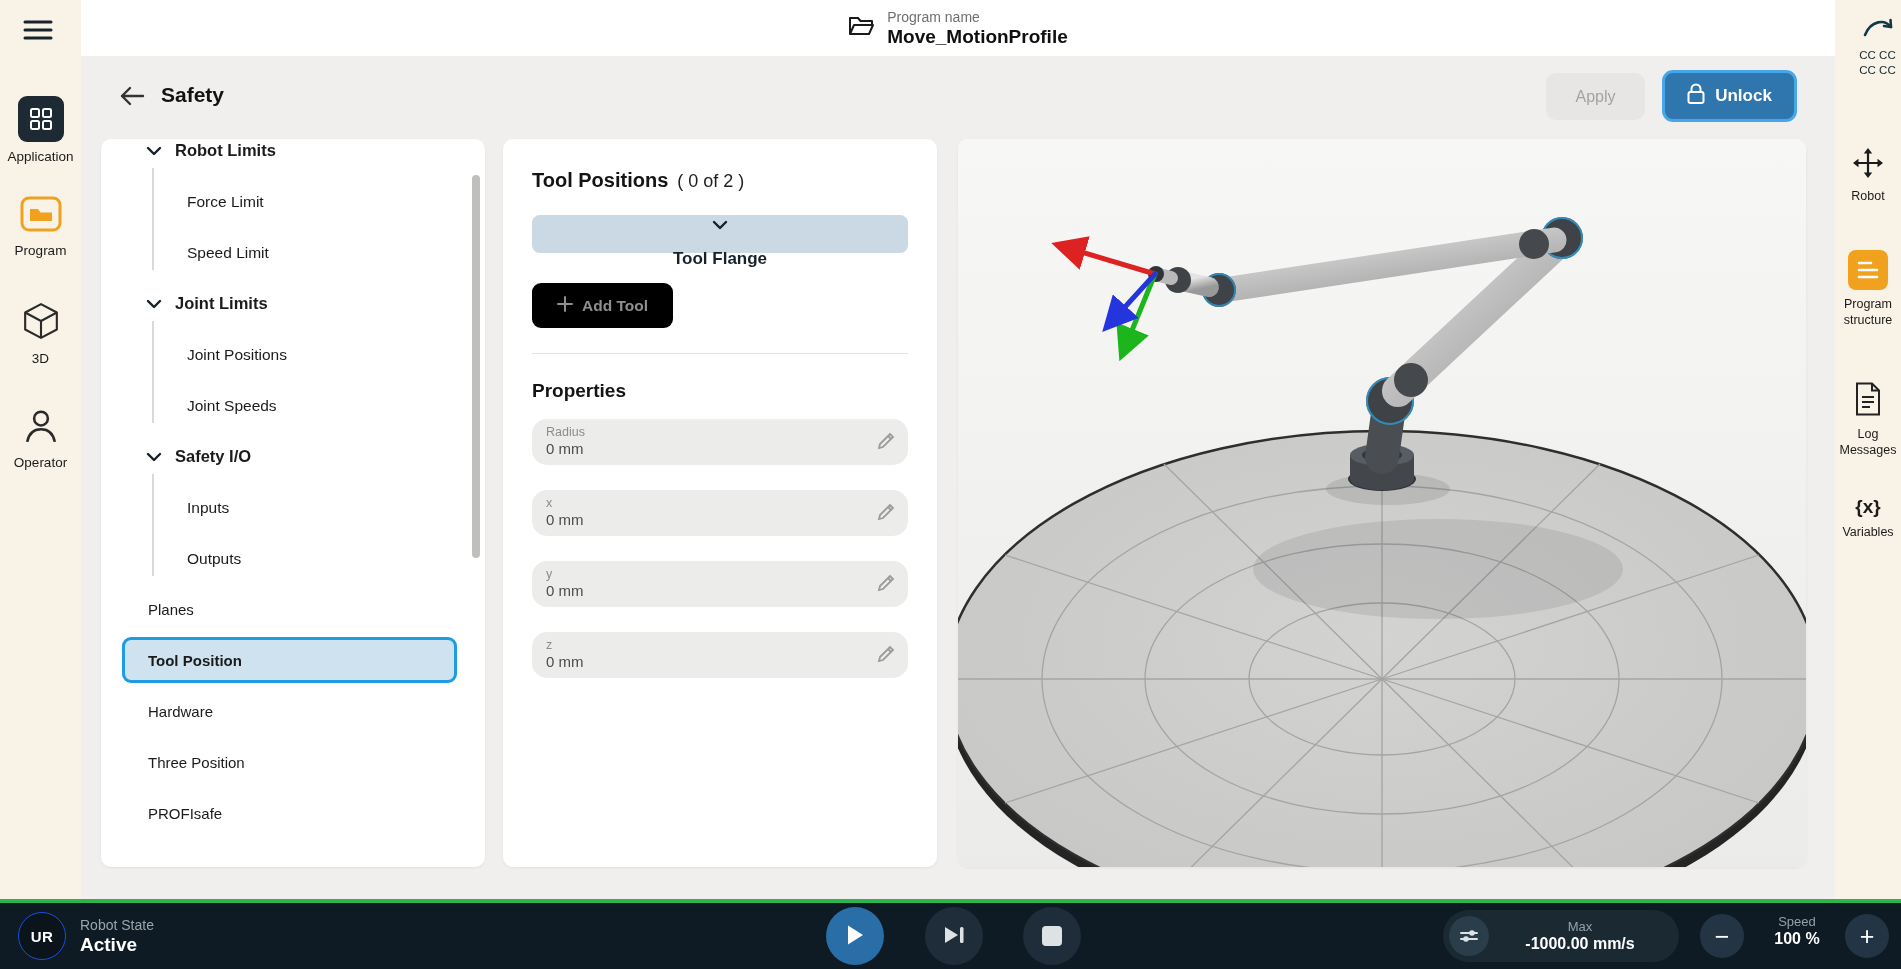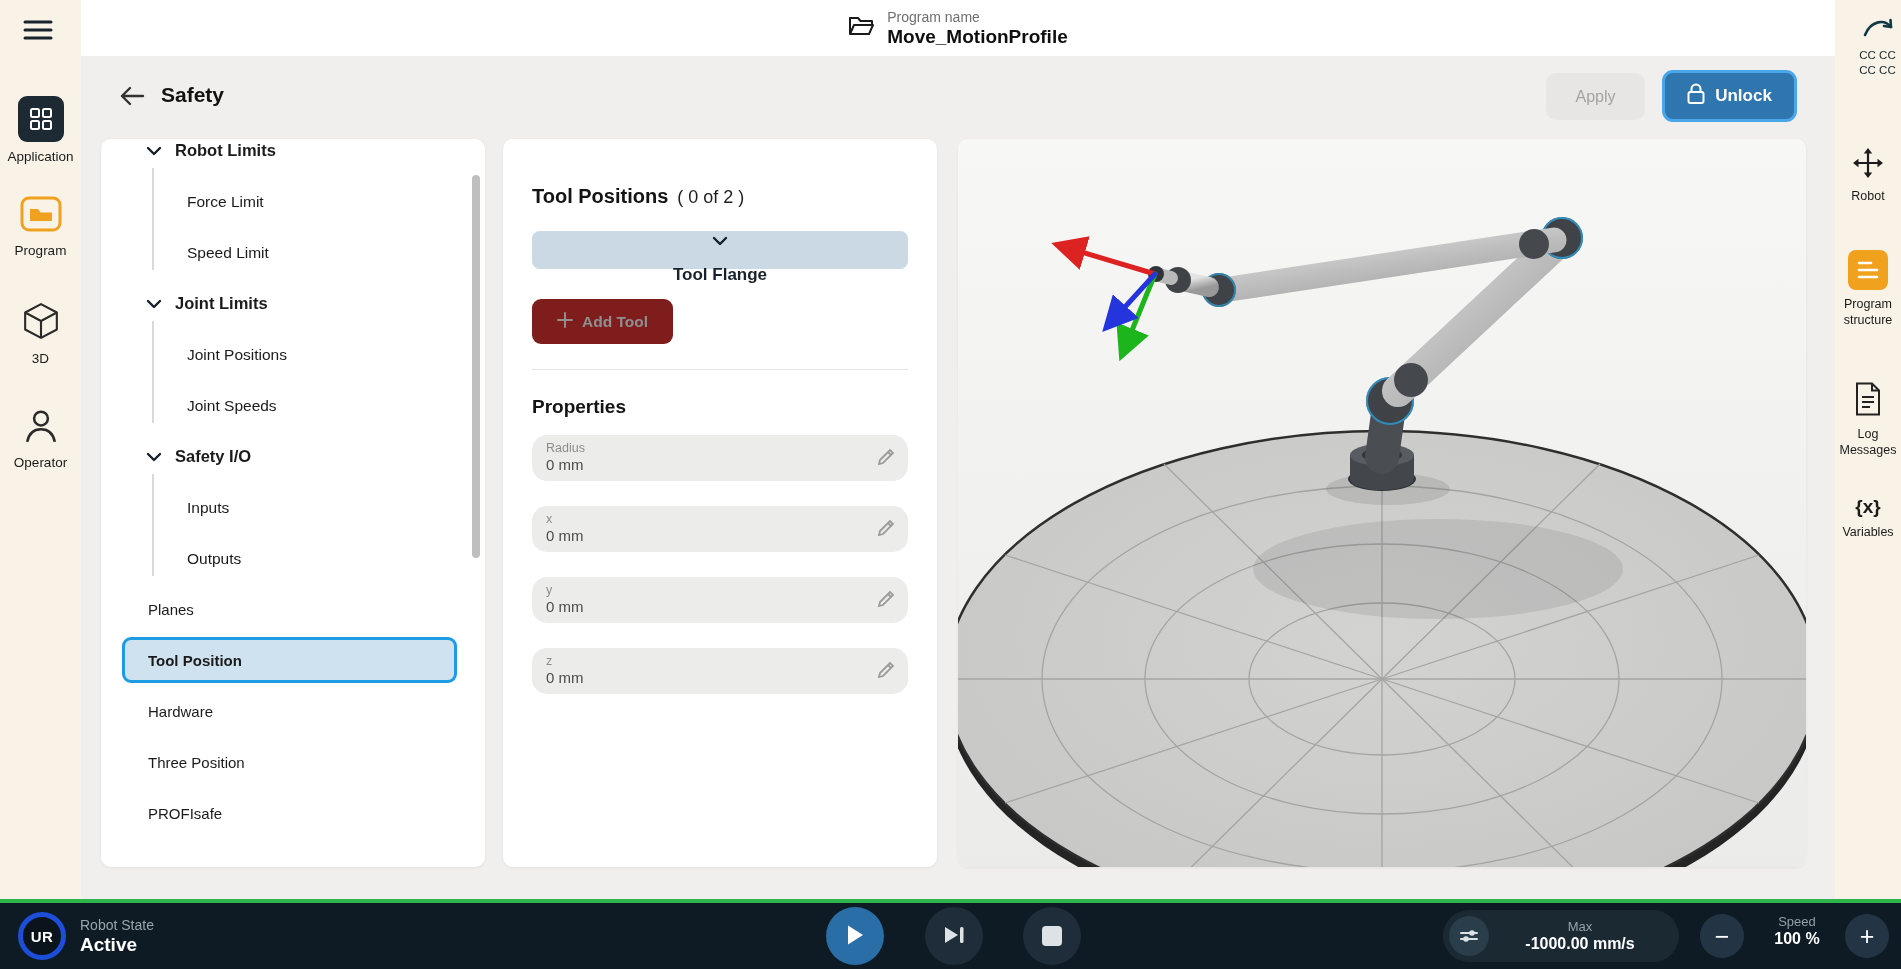--- a/index.html
+++ b/index.html
@@ -28,56 +28,56 @@
 
   
   .main-area { position:absolute; left:81px; top:56px; width:1754px; height:843px; }
   .back-btn { position:absolute; left:36px; top:28px; width:30px; height:26px; background:none; border:none; cursor:pointer; }
   .page-title { position:absolute; left:80px; top:27px; font-size:21px; font-weight:bold; color:#121212; }
   .apply-btn { position:absolute; left:1465px; top:17px; width:99px; height:47px; border-radius:10px; background:#e7e6e4; color:#a3a3a3; font-size:16px; border:none; cursor:pointer; font-family:inherit; }
   .unlock-btn { position:absolute; left:1581px; top:14px; width:135px; height:52px; border-radius:11px; background:#2f75ae; border:3px solid #47a7e8; color:#fff; font-size:17px; font-weight:bold; display:flex; align-items:center; justify-content:center; gap:10px; cursor:pointer; font-family:inherit; }
 
   .panel { position:absolute; top:83px; height:728px; background:#fff; border-radius:10px; box-shadow:0 1px 3px rgba(0,0,0,0.06); }
   .nav-panel { left:20px; width:384px; overflow:hidden; }
-  .tool-panel { left:422px; width:434px; padding:46px 29px; }
+  .tool-panel { left:422px; width:434px; padding:30px 29px; }
   .view-panel { left:877px; width:848px; overflow:hidden; }
 
   
   .nav-scroll { position:absolute; top:-14px; left:0; right:0; }
   .nav-row { height:51px; display:flex; align-items:center; font-size:15px; color:#1b1b1b; cursor:pointer; }
   .nav-row.section { padding-left:45px; gap:13px; font-weight:bold; font-size:16.5px; }
   .nav-row.child { padding-left:86px; font-size:15.5px; }
   .nav-row.plain { padding-left:47px; }
   .nav-children { position:relative; }
   .nav-children::before { content:""; position:absolute; left:51px; top:-8px; bottom:8px; width:2px; background:#d9d9d7; }
   .nav-row.selected { height:46px; margin:2px 28px 3px 21px; padding-left:23px; background:#cfe2ef; border:3px solid #1d9be3; border-radius:9px; font-weight:bold; }
   .nav-scrollbar-track { position:absolute; top:0; right:0; width:16px; height:100%; }
   .nav-scrollbar { position:absolute; top:36px; right:5px; width:8px; height:383px; background:#bfbfbd; border-radius:4px; cursor:pointer; }
 
   
   .tp-title-row { display:flex; align-items:baseline; gap:9px; }
   .tp-title { font-size:20px; font-weight:bold; color:#141414; }
   .tp-count { font-size:18px; color:#1e1e1e; }
   .tool-flange-bar { margin-top:23px; height:38px; background:#cbd9e4; border-radius:8px; display:flex; align-items:center; gap:14px; padding:0 18px; font-size:17px; font-weight:bold; color:#16222c; cursor:pointer;flex-direction:column; }
-  .add-tool-btn { margin-top:30px; width:141px; height:45px; border-radius:9px; background:#7f1d1d; border:none; color:#8f8f8f; font-size:15.5px; font-weight:bold; display:flex; align-items:center; justify-content:center; gap:9px; cursor:pointer; font-family:inherit; }
+  .add-tool-btn { margin-top:30px; width:141px; height:45px; border-radius:9px; background:#000000; border:none; color:#8f8f8f; font-size:15.5px; font-weight:bold; display:flex; align-items:center; justify-content:center; gap:9px; cursor:pointer; font-family:inherit; }
   .tp-divider { margin-top:25px; height:1px; background:#e4e4e2; }
   .tp-props-title { margin-top:26px; font-size:19px; font-weight:bold; color:#141414; }
   .prop-field { position:relative; margin-top:25px; height:46px; background:#ececeb; border-radius:15px; padding:6px 14px; cursor:pointer; }
   .prop-field.first { margin-top:17px; }
   .prop-label { font-size:12.5px; color:#8c8c8c; }
   .prop-value { font-size:15px; color:#4c4c4c; margin-top:1px; }
   .prop-edit { position:absolute; right:13px; top:13px; background:none; border:none; cursor:pointer; }
 
   
   .robot-svg { display:block; width:848px; height:728px; cursor:grab; }
 
   
   .footer { position:absolute; left:0; bottom:0; width:1901px; height:70px; background:#0e1b24; border-top:4px solid #2db44a; z-index:3; }
   .footer-left { position:absolute; left:18px; top:0; height:66px; display:flex; align-items:center; gap:14px; }
-  .ur-logo { width:48px; height:48px; border-radius:50%; border:5px solid #1d4ed8; background:#0c141b; color:#fff; display:flex; align-items:center; justify-content:center; font-weight:bold; font-size:15px; letter-spacing:.5px; cursor:pointer; }
+  .ur-logo { width:48px; height:48px; border-radius:50%; border:1px solid #1d4ed8; background:#0c141b; color:#fff; display:flex; align-items:center; justify-content:center; font-weight:bold; font-size:15px; letter-spacing:.5px; cursor:pointer; }
   .state-label { font-size:14px; color:#9aa4ab; }
   .state-value { font-size:19px; font-weight:bold; color:#fff; margin-top:1px; }
   .transport-btn { position:absolute; width:58px; height:58px; border-radius:50%; border:none; top:4px; display:flex; align-items:center; justify-content:center; cursor:pointer; }
   .transport-btn.play { left:826px; background:#2a6ea7; }
   .transport-btn.skip { left:925px; background:#1e2d39; }
   .transport-btn.stop { left:1023px; background:#1e2d39; }
   .stop-square { width:20px; height:20px; border-radius:4px; background:#dde2e5; }
   .max-pill { position:absolute; left:1443px; top:7px; width:236px; height:52px; border-radius:26px; background:#1b2933; display:flex; align-items:center; cursor:pointer; }
   .max-icon-circle { width:40px; height:40px; margin-left:6px; border-radius:50%; background:#2a3d4a; display:flex; align-items:center; justify-content:center; }
   .max-texts { flex:1; text-align:center; padding-right:8px; }

